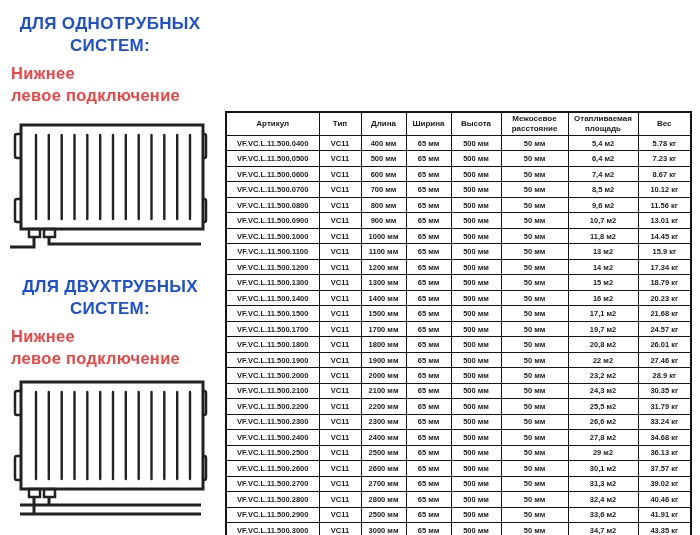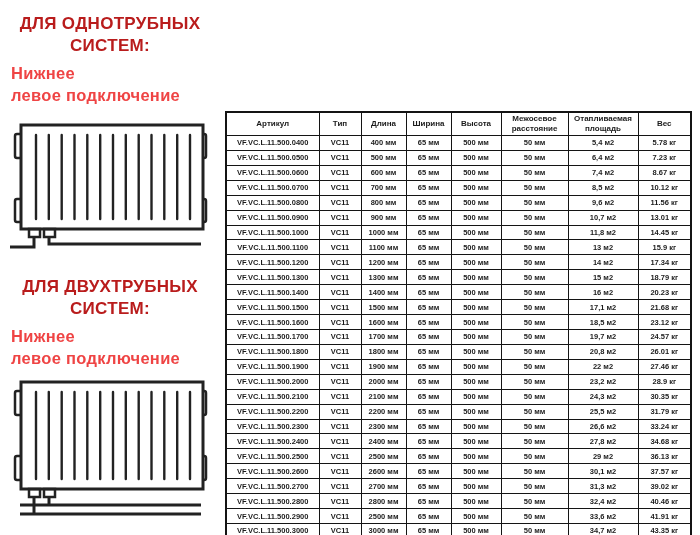--- a/index.html
+++ b/index.html
@@ -7,21 +7,21 @@
     width:700px;height:535px;background:#ffffff;
     font-family:"Liberation Sans","DejaVu Sans",sans-serif;
     color:#1c1c1c;position:relative;overflow:hidden;
   }
   .abs{position:absolute;}
 
   
   .section-heading{
     left:6px;width:208px;text-align:center;
     font-size:17px;line-height:1.32;font-weight:bold;
-    color:#b91c1c;letter-spacing:0.3px;
+    color:#1d4ed8;letter-spacing:0.3px;
   }
   .section-sub{
     left:11px;width:204px;text-align:left;
     font-size:16.5px;line-height:1.33;font-weight:bold;
     color:#ef4444;letter-spacing:0.3px;
   }
   .diagram{left:8px;width:205px;}
   .diagram svg{display:block;}
 
   
@@ -272,30 +272,20 @@
         <td>VF.VC.L.11.500.1500</td>
         <td>VC11</td>
         <td>1500 мм</td>
         <td>65 мм</td>
         <td>500 мм</td>
         <td>50 мм</td>
         <td>17,1 м2</td>
         <td>21.68 кг</td>
       </tr>
       <tr>
-        <td>VF.VC.L.11.500.1600</td>
-        <td>VC11</td>
-        <td>1600 мм</td>
-        <td>65 мм</td>
-        <td>500 мм</td>
-        <td>50 мм</td>
-        <td>18,5 м2</td>
-        <td>23.12 кг</td>
-      </tr>
-      <tr>
         <td>VF.VC.L.11.500.1700</td>
         <td>VC11</td>
         <td>1700 мм</td>
         <td>65 мм</td>
         <td>500 мм</td>
         <td>50 мм</td>
         <td>19,7 м2</td>
         <td>24.57 кг</td>
       </tr>
       <tr>

